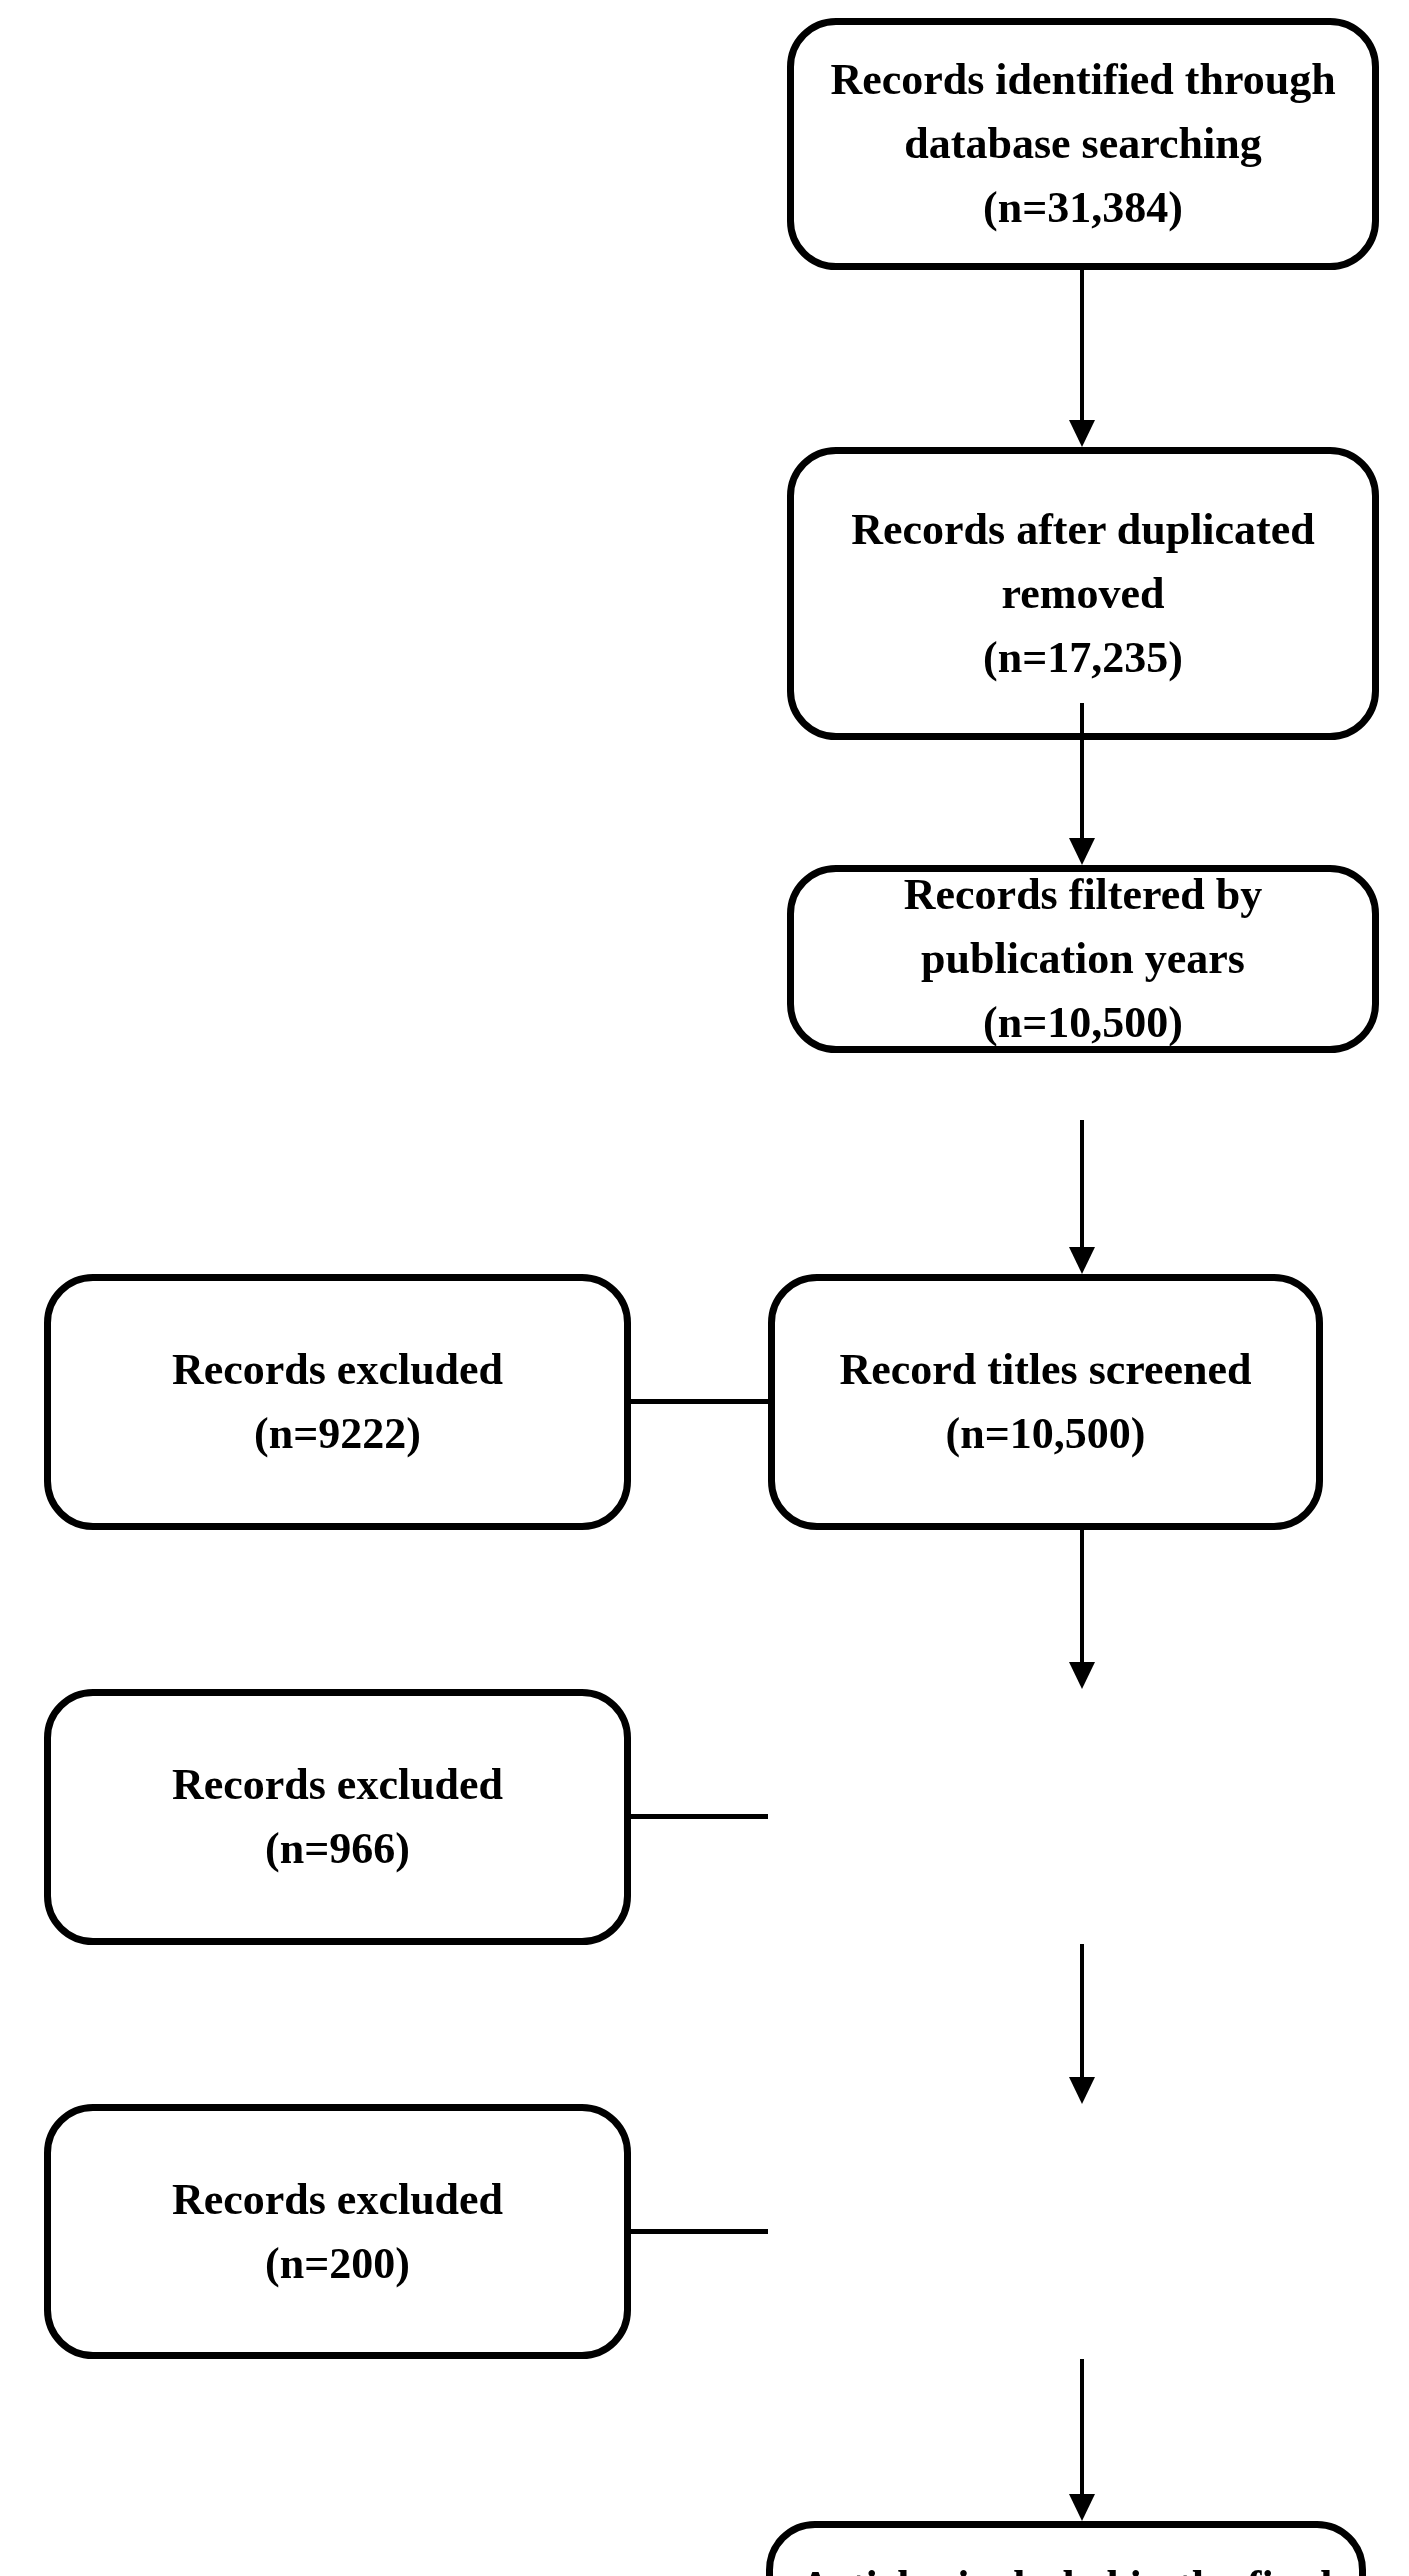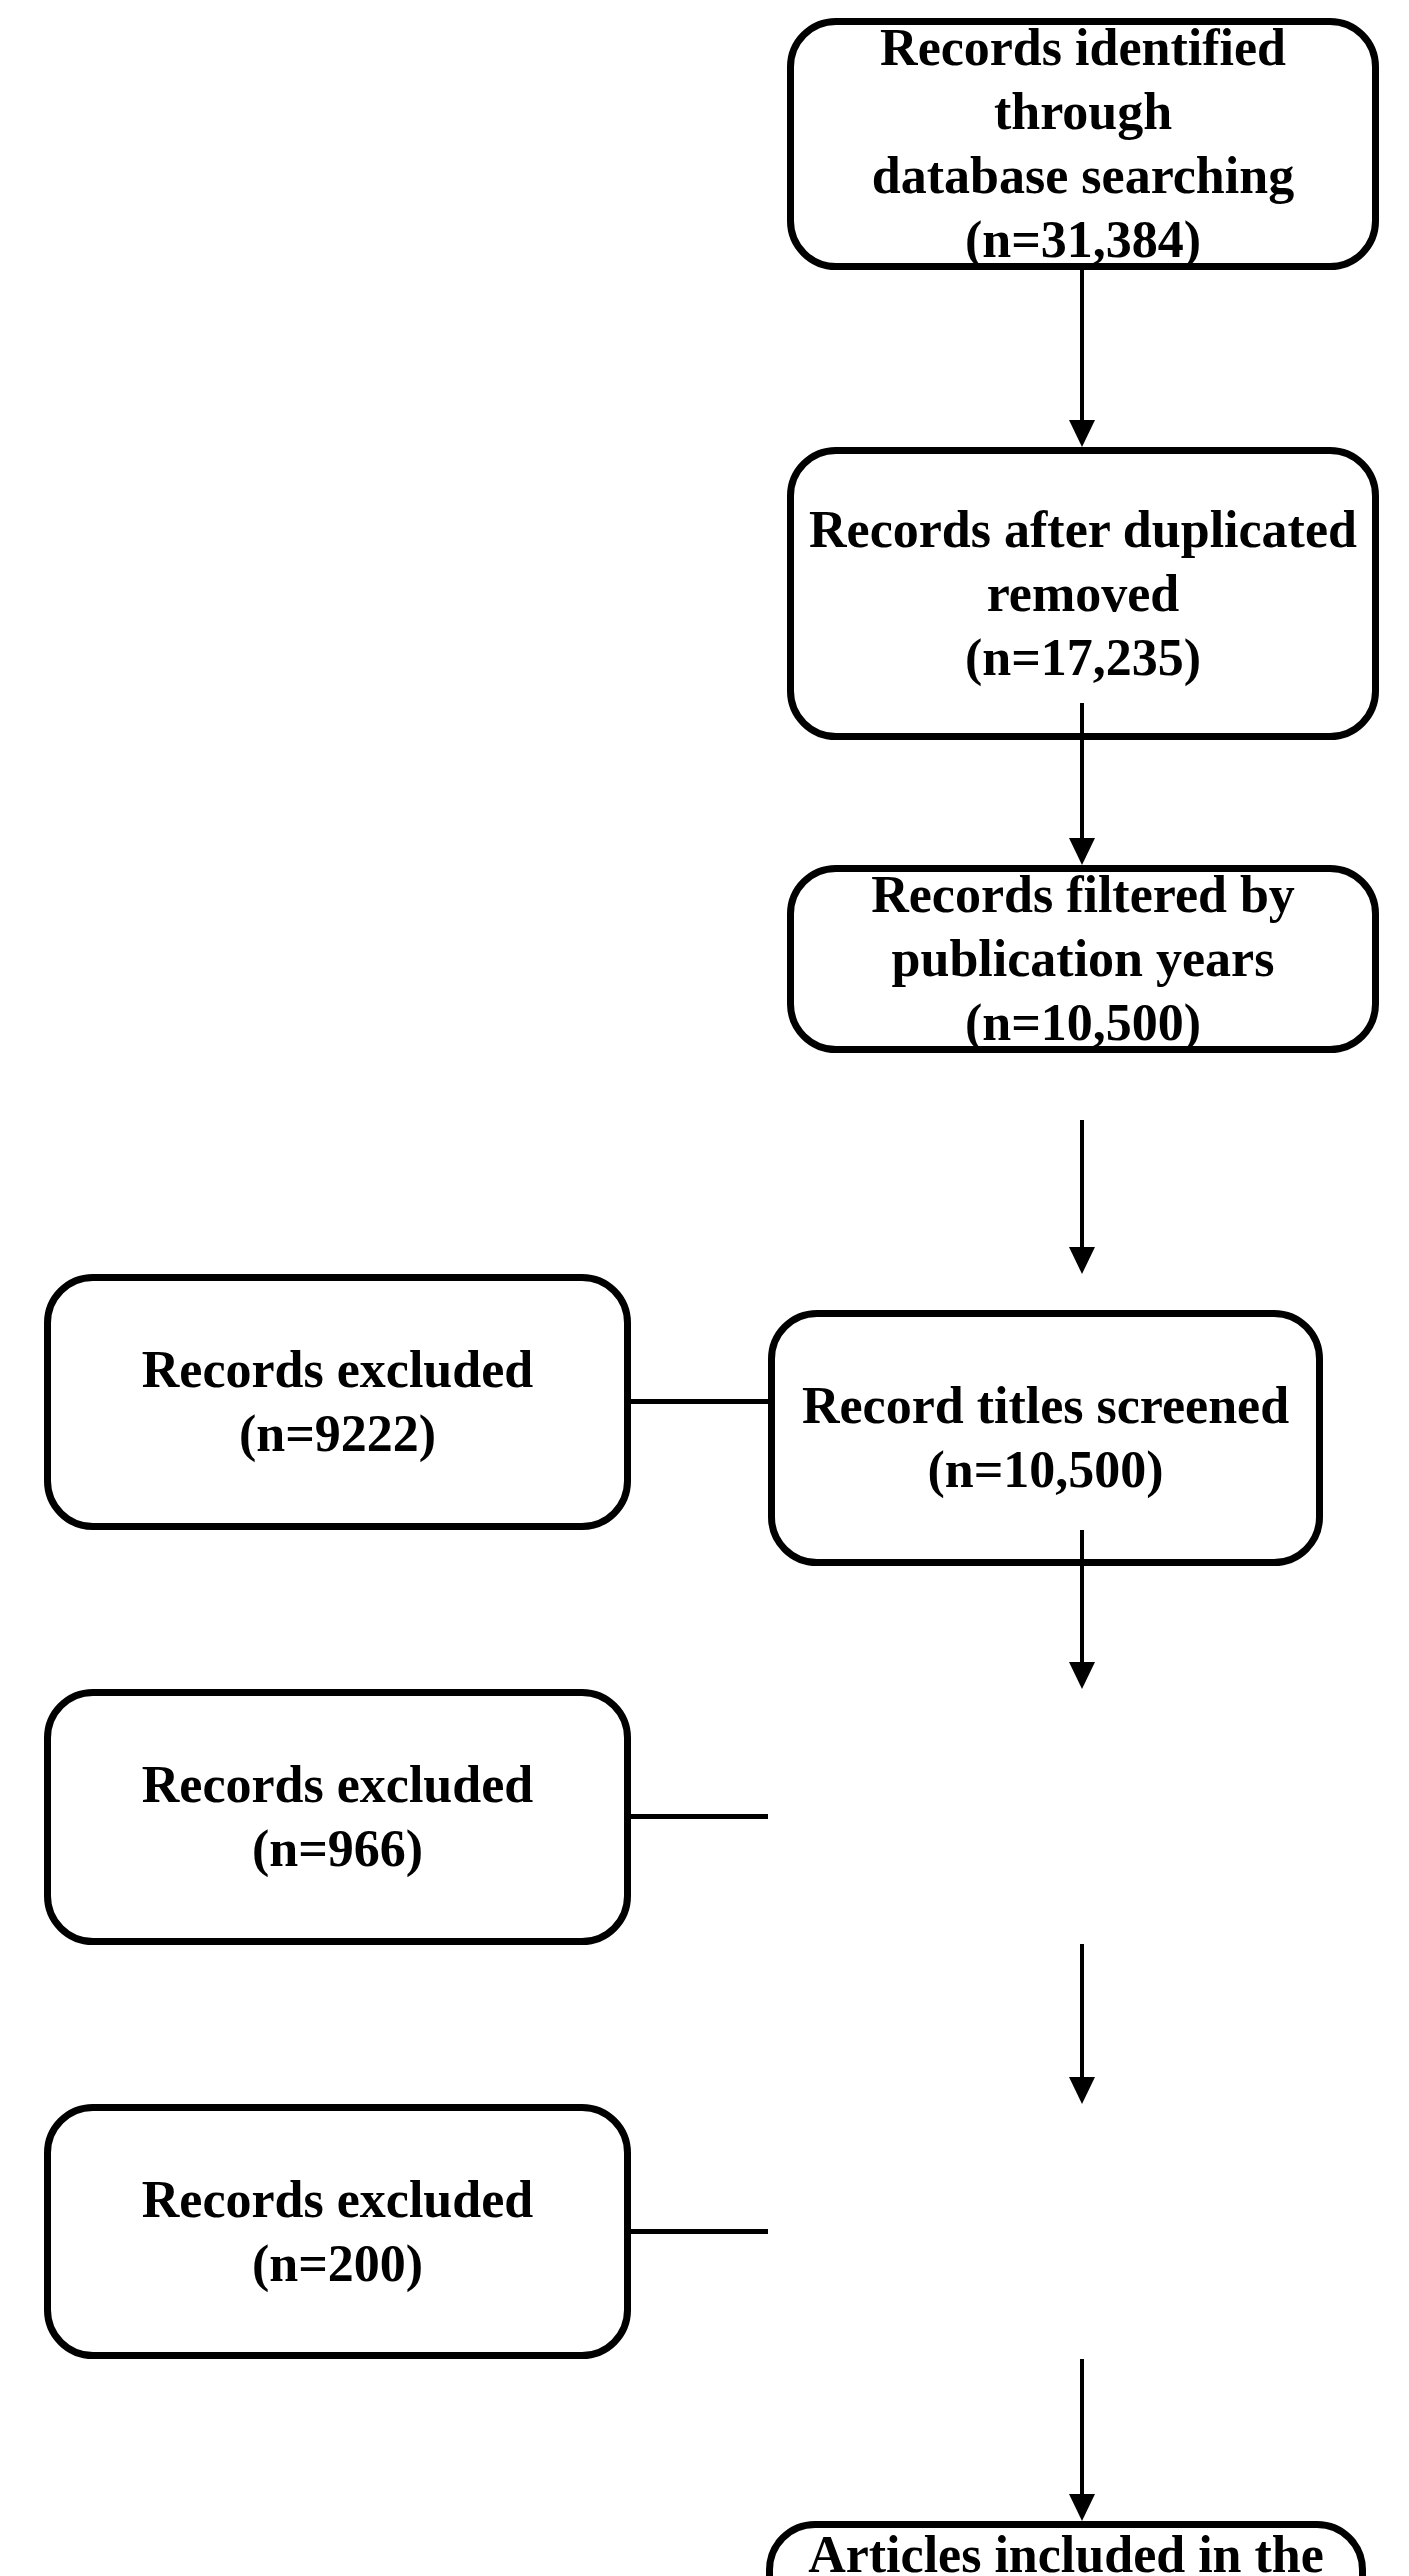--- a/index.html
+++ b/index.html
@@ -22,31 +22,31 @@
     background: #ffffff;
     display: flex;
     align-items: center;
     justify-content: center;
     text-align: center;
   }
   .box-label {
     white-space: pre-line;
     font-family: "Liberation Serif", "DejaVu Serif", serif;
     font-weight: bold;
-    font-size: 52px;
+    font-size: 44px;
     line-height: 64px;
     color: #000000;
     padding: 0 10.3px;
   }
   
   .box-identified        { left: 787px; top: 18px;   width: 592px; height: 252px; }
   .box-deduplicated      { left: 787px; top: 447px;  width: 592px; height: 293px; }
   .box-filtered          { left: 787px; top: 865px; width: 592px; height: 188px; }
   
-  .box-titles-screened   { left: 768px; top: 1274px; width: 555px; height: 256px; margin-top: 36px; }
+  .box-titles-screened   { left: 768px; top: 1274px; width: 555px; height: 256px; }
   .box-titles-excluded   { left: 44px;   top: 1274px; width: 587px; height: 256px; }
   .box-abstracts-screened{ left: 768px; top: 1689px; width: 590px; height: 256px; }
   .box-abstracts-excluded{ left: 44px;   top: 1689px; width: 587px; height: 256px; }
   .box-fulltext          { left: 768px; top: 2104px; width: 590px; height: 255px; }
   .box-fulltext-excluded { left: 44px;   top: 2104px; width: 587px; height: 255px; }
   
   .box-included          { left: 766px; top: 2521px; width: 600px; height: 260px; }
 
   
   .vline {

